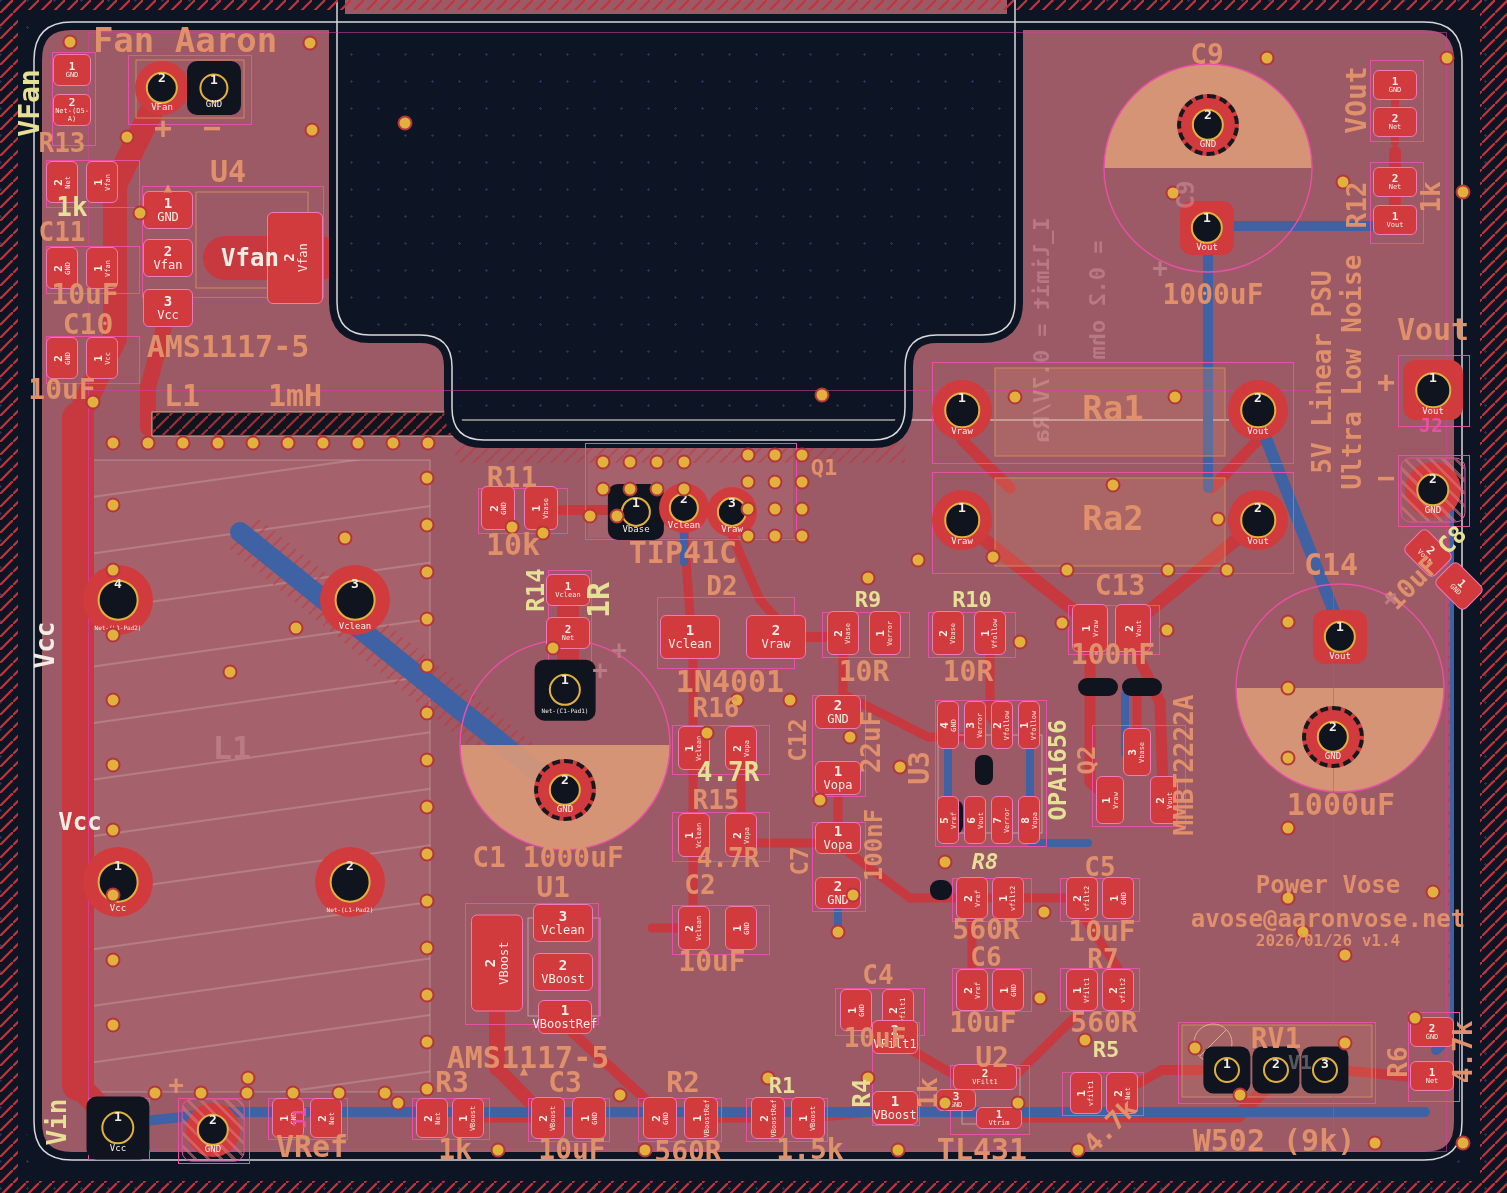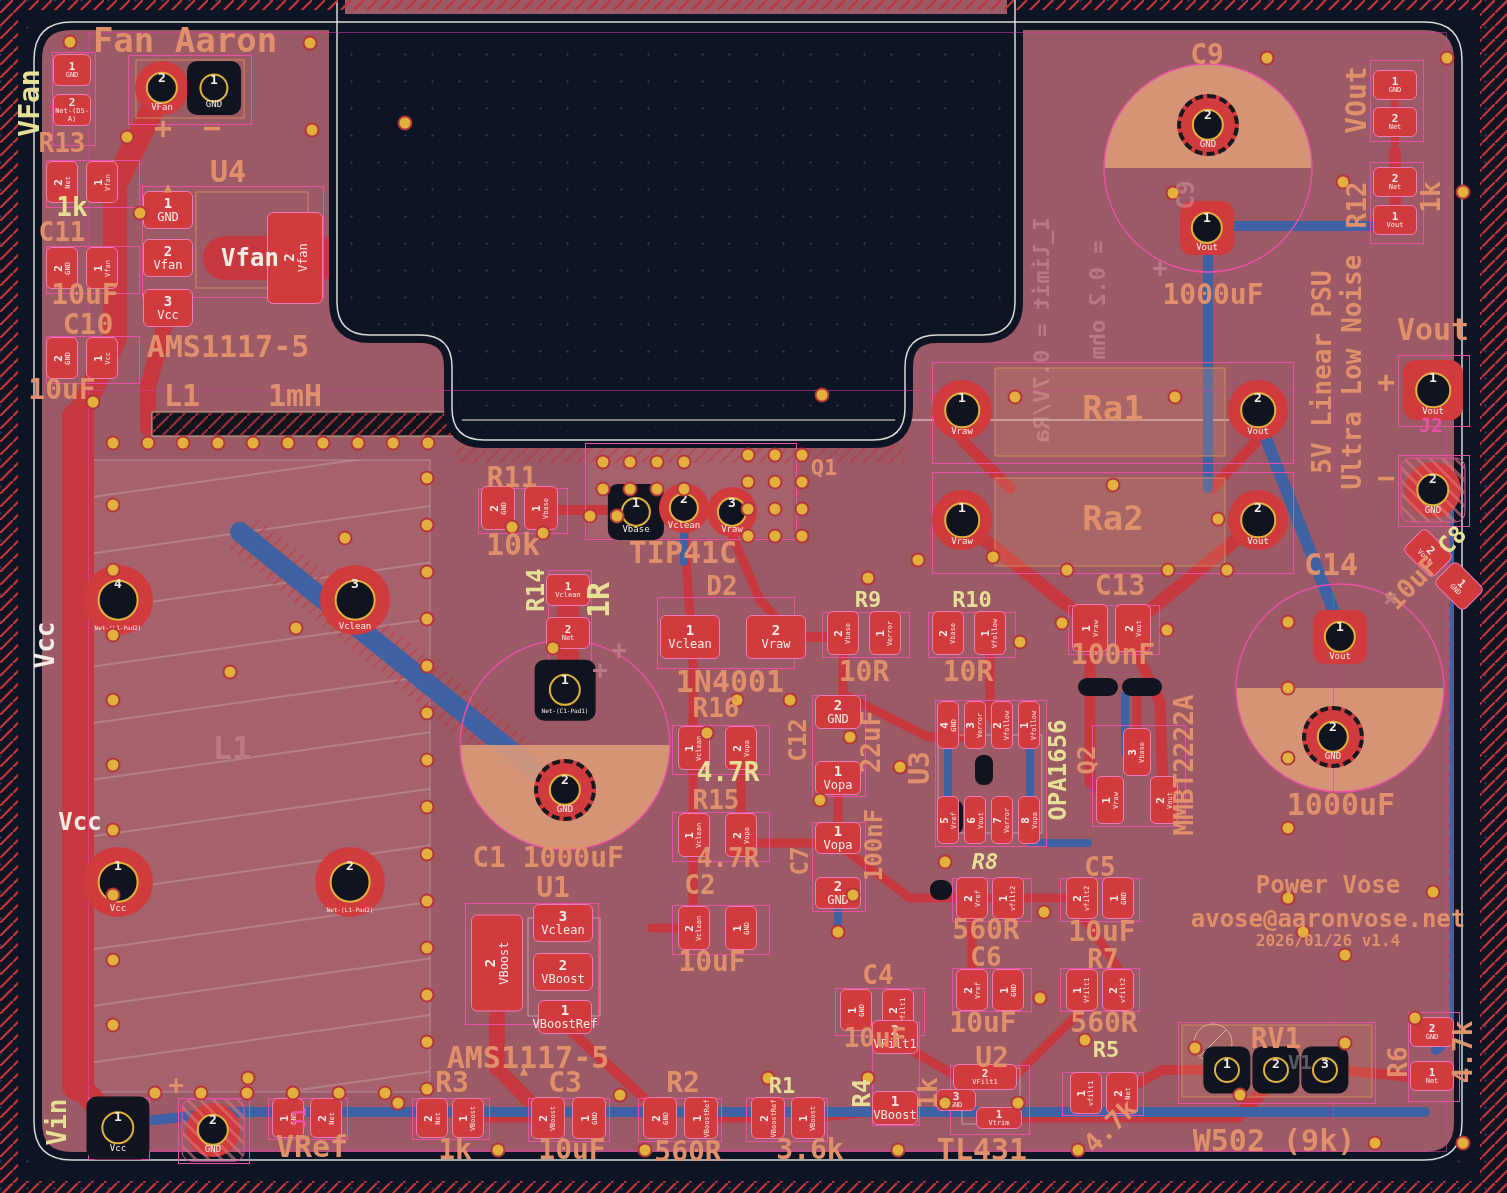--- a/index.html
+++ b/index.html
@@ -1024,21 +1024,21 @@
       <div class="silk r90" style="left: 57px; top: 1122px; font-size: 26px; color: rgb(230, 223, 150);">Vin</div>
       <div class="silk r90" style="left: 300px; top: 1118px; font-size: 18px; color: rgb(231, 80, 165);">J1</div>
       <div class="silk" style="left: 312px; top: 1147px; font-size: 30px; color: rgb(224, 144, 106);">VRef</div>
       <div class="silk" style="left: 452px; top: 1083px; font-size: 28px; color: rgb(224, 144, 106);">R3</div>
       <div class="silk" style="left: 455px; top: 1150px; font-size: 28px; color: rgb(224, 144, 106);">1k</div>
       <div class="silk" style="left: 565px; top: 1083px; font-size: 28px; color: rgb(224, 144, 106);">C3</div>
       <div class="silk" style="left: 572px; top: 1150px; font-size: 28px; color: rgb(224, 144, 106);">10uF</div>
       <div class="silk" style="left: 683px; top: 1083px; font-size: 28px; color: rgb(224, 144, 106);">R2</div>
       <div class="silk" style="left: 688px; top: 1152px; font-size: 28px; color: rgb(224, 144, 106);">560R</div>
       <div class="silk" style="left: 782px; top: 1086px; font-size: 22px; color: rgb(230, 223, 150);">R1</div>
-      <div class="silk" style="left: 810px; top: 1150px; font-size: 28px; color: rgb(224, 144, 106);">3.6k</div>
+      <div class="silk" style="left: 810px; top: 1150px; font-size: 28px; color: rgb(224, 144, 106);">1.5k</div>
       <div class="silk r90" style="left: 862px; top: 1093px; font-size: 24px; color: rgb(230, 223, 150);">R4</div>
       <div class="silk r90" style="left: 928px; top: 1093px; font-size: 26px; color: rgb(224, 144, 106);">1k</div>
       <div class="silk" style="left: 878px; top: 975px; font-size: 26px; color: rgb(224, 144, 106);">C4</div>
       <div class="silk" style="left: 875px; top: 1038px; font-size: 26px; color: rgb(224, 144, 106);">10uF</div>
       <div class="silk" style="left: 992px; top: 1058px; font-size: 28px; color: rgb(224, 144, 106);">U2</div>
       <div class="silk" style="left: 982px; top: 1150px; font-size: 30px; color: rgb(224, 144, 106);">TL431</div>
       <div class="silk" style="left: 986px; top: 957px; font-size: 26px; color: rgb(224, 144, 106);">C6</div>
       <div class="silk" style="left: 983px; top: 1023px; font-size: 28px; color: rgb(224, 144, 106);">10uF</div>
       <div class="silk" style="left: 985px; top: 862px; font-size: 22px; color: rgb(230, 223, 150); font-style: italic;">R8</div>
       <div class="silk" style="left: 986px; top: 930px; font-size: 28px; color: rgb(224, 144, 106);">560R</div>

